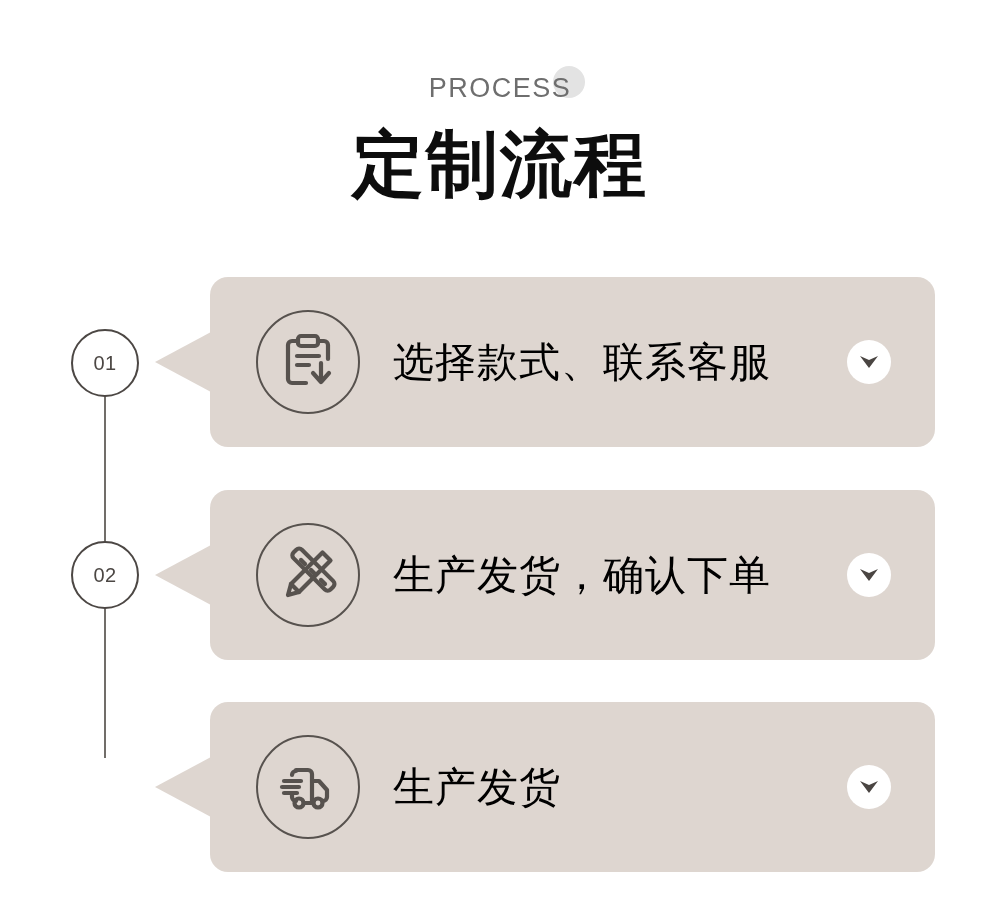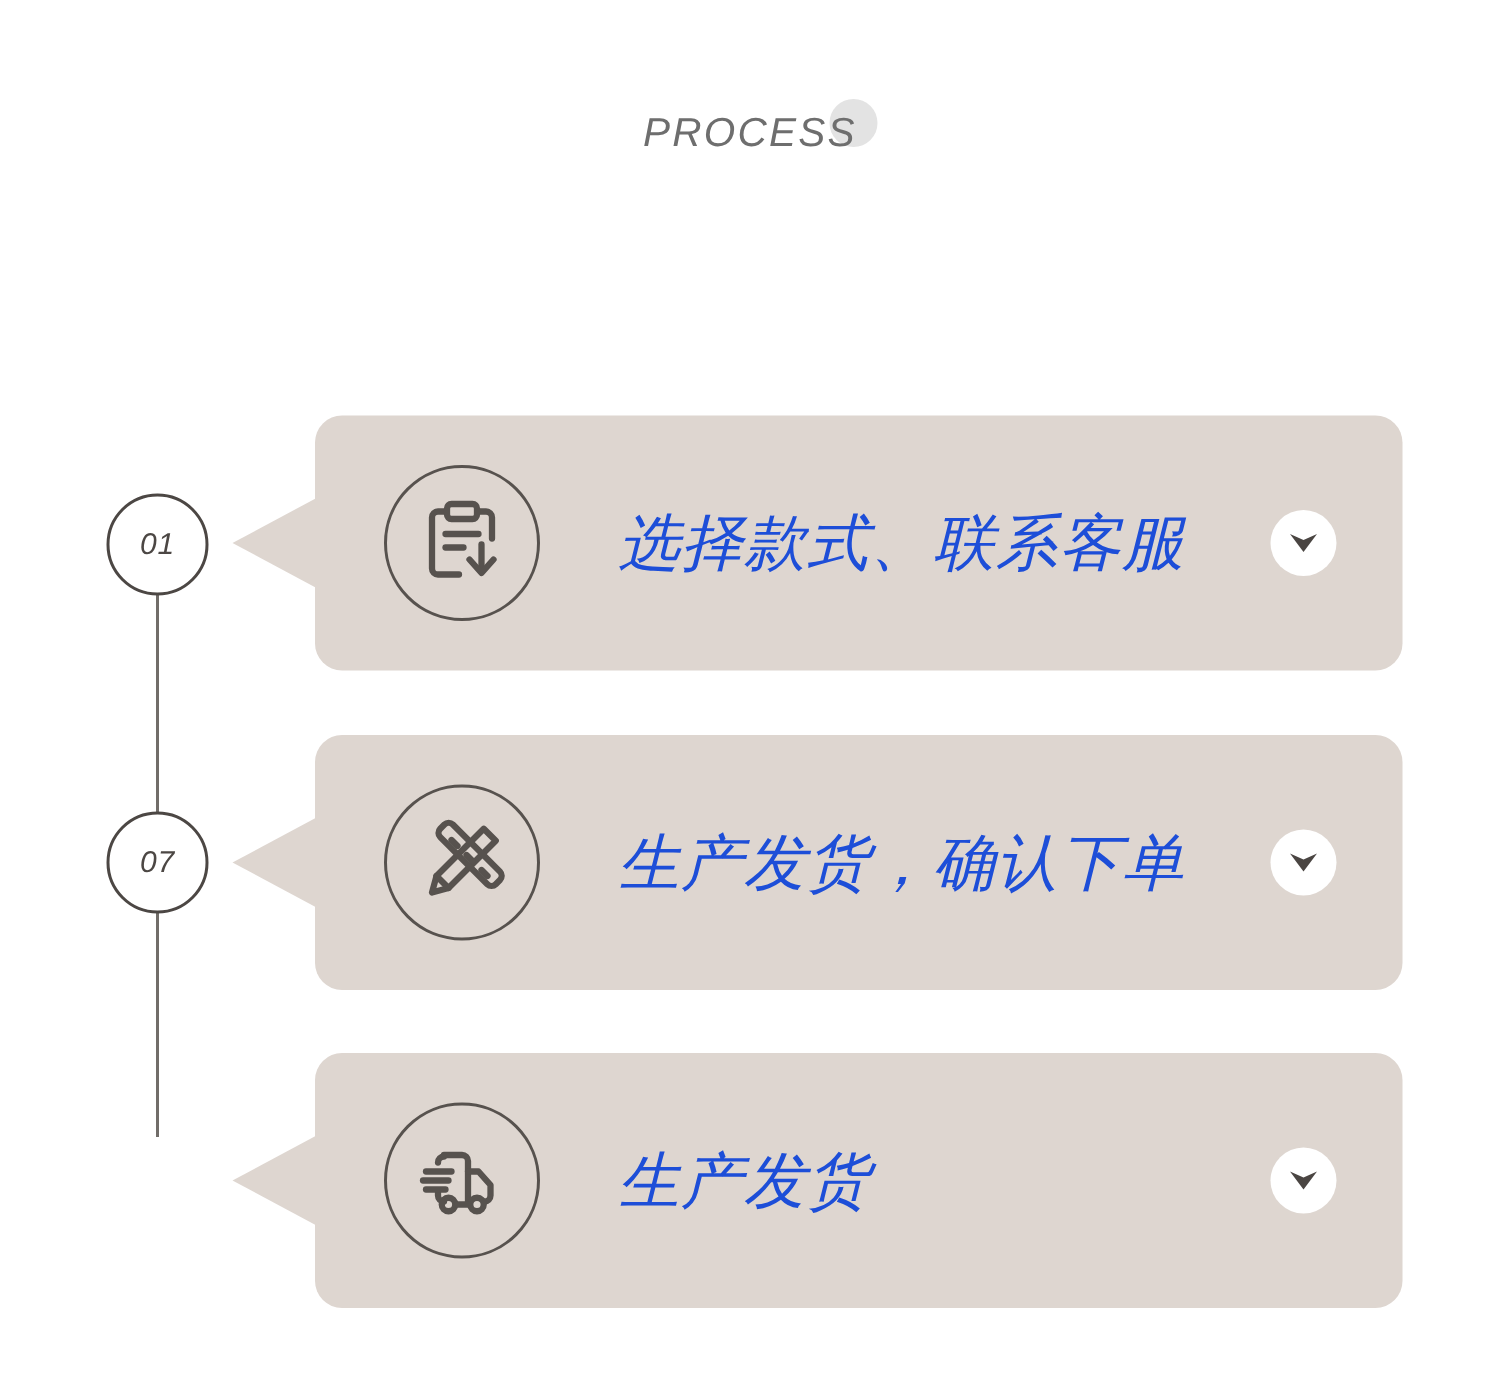--- a/index.html
+++ b/index.html
@@ -10,21 +10,20 @@
     background: #ffffff;
     font-family: "Liberation Sans", "DejaVu Sans", sans-serif;
     overflow: hidden;
   }
 
   .page {
     position: relative;
     width: 1000px;
     height: 922px;
     background: #ffffff;
-    font-style: italic;
   }
 
   
   .header {
     position: absolute;
     top: 72px;
     left: 0;
     width: 1000px;
     text-align: center;
   }
@@ -136,23 +135,23 @@
     margin-left: 46px;
     display: flex;
     align-items: center;
     justify-content: center;
   }
 
   .icon-circle svg { display: block; }
 
   .card-label {
     flex: 1;
-    margin-left: 52px;
+    margin-left: 33px;
     font-size: 41px;
-    color: #1d4ed8;
+    color: #000000;
     letter-spacing: 1px;
     white-space: nowrap;
   }
 
   .chevron-badge {
     width: 44px;
     height: 44px;
     min-width: 44px;
     border-radius: 50%;
     background: #ffffff;
@@ -167,26 +166,27 @@
 </head>
 <body>
 
 <div class="page">
 
   <div class="header">
     <div class="eyebrow-wrap">
       <span class="eyebrow-dot"></span>
       <div class="eyebrow">PROCESS</div>
     </div>
+    <div class="title">定制流程</div>
   </div>
 
   <div class="rail"></div>
 
   <div class="step-badge b1">01</div>
-  <div class="step-badge b2">07</div>
+  <div class="step-badge b2">02</div>
 
   <div class="card c1">
     <span class="pointer"></span>
     <span class="icon-circle">
       <svg width="62" height="62" viewBox="0 0 62 62" fill="none" stroke="#57524e" stroke-width="4.2" stroke-linecap="round" stroke-linejoin="round">
         <path d="M20 10 H15 a4 4 0 0 0 -4 4 V48 a4 4 0 0 0 4 4 H29"></path>
         <path d="M42 10 H47 a4 4 0 0 1 4 4 V28"></path>
         <rect x="21" y="5" width="20" height="10" rx="3"></rect>
         <path d="M20 25 H42"></path>
         <path d="M20 34 H32"></path>

